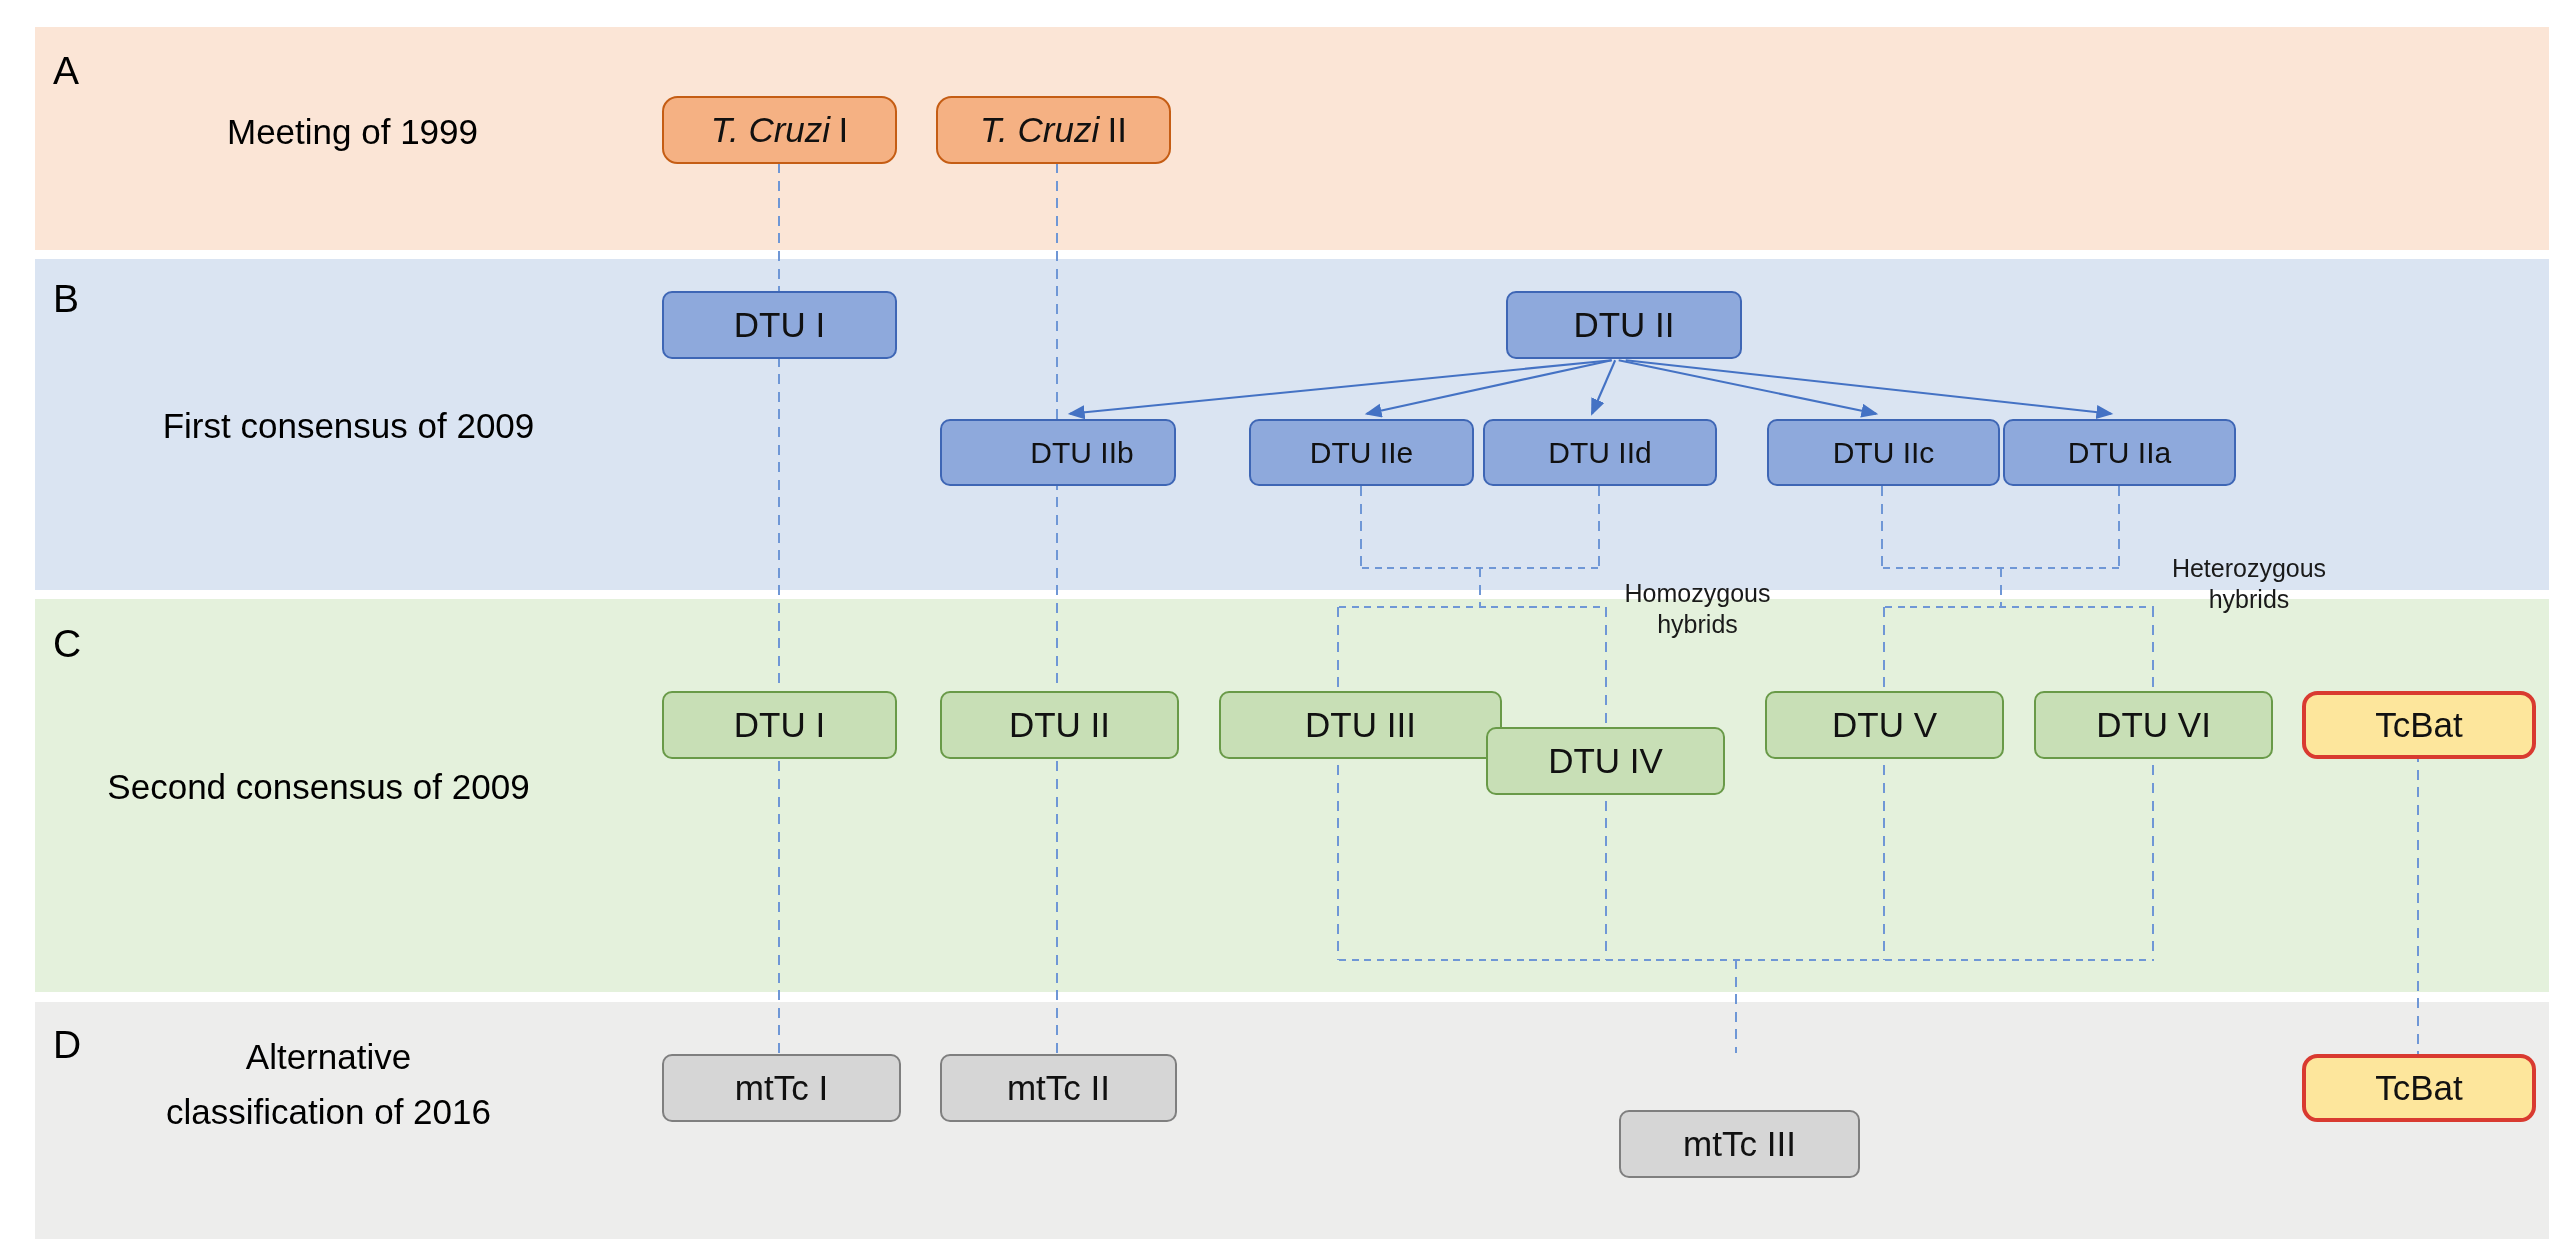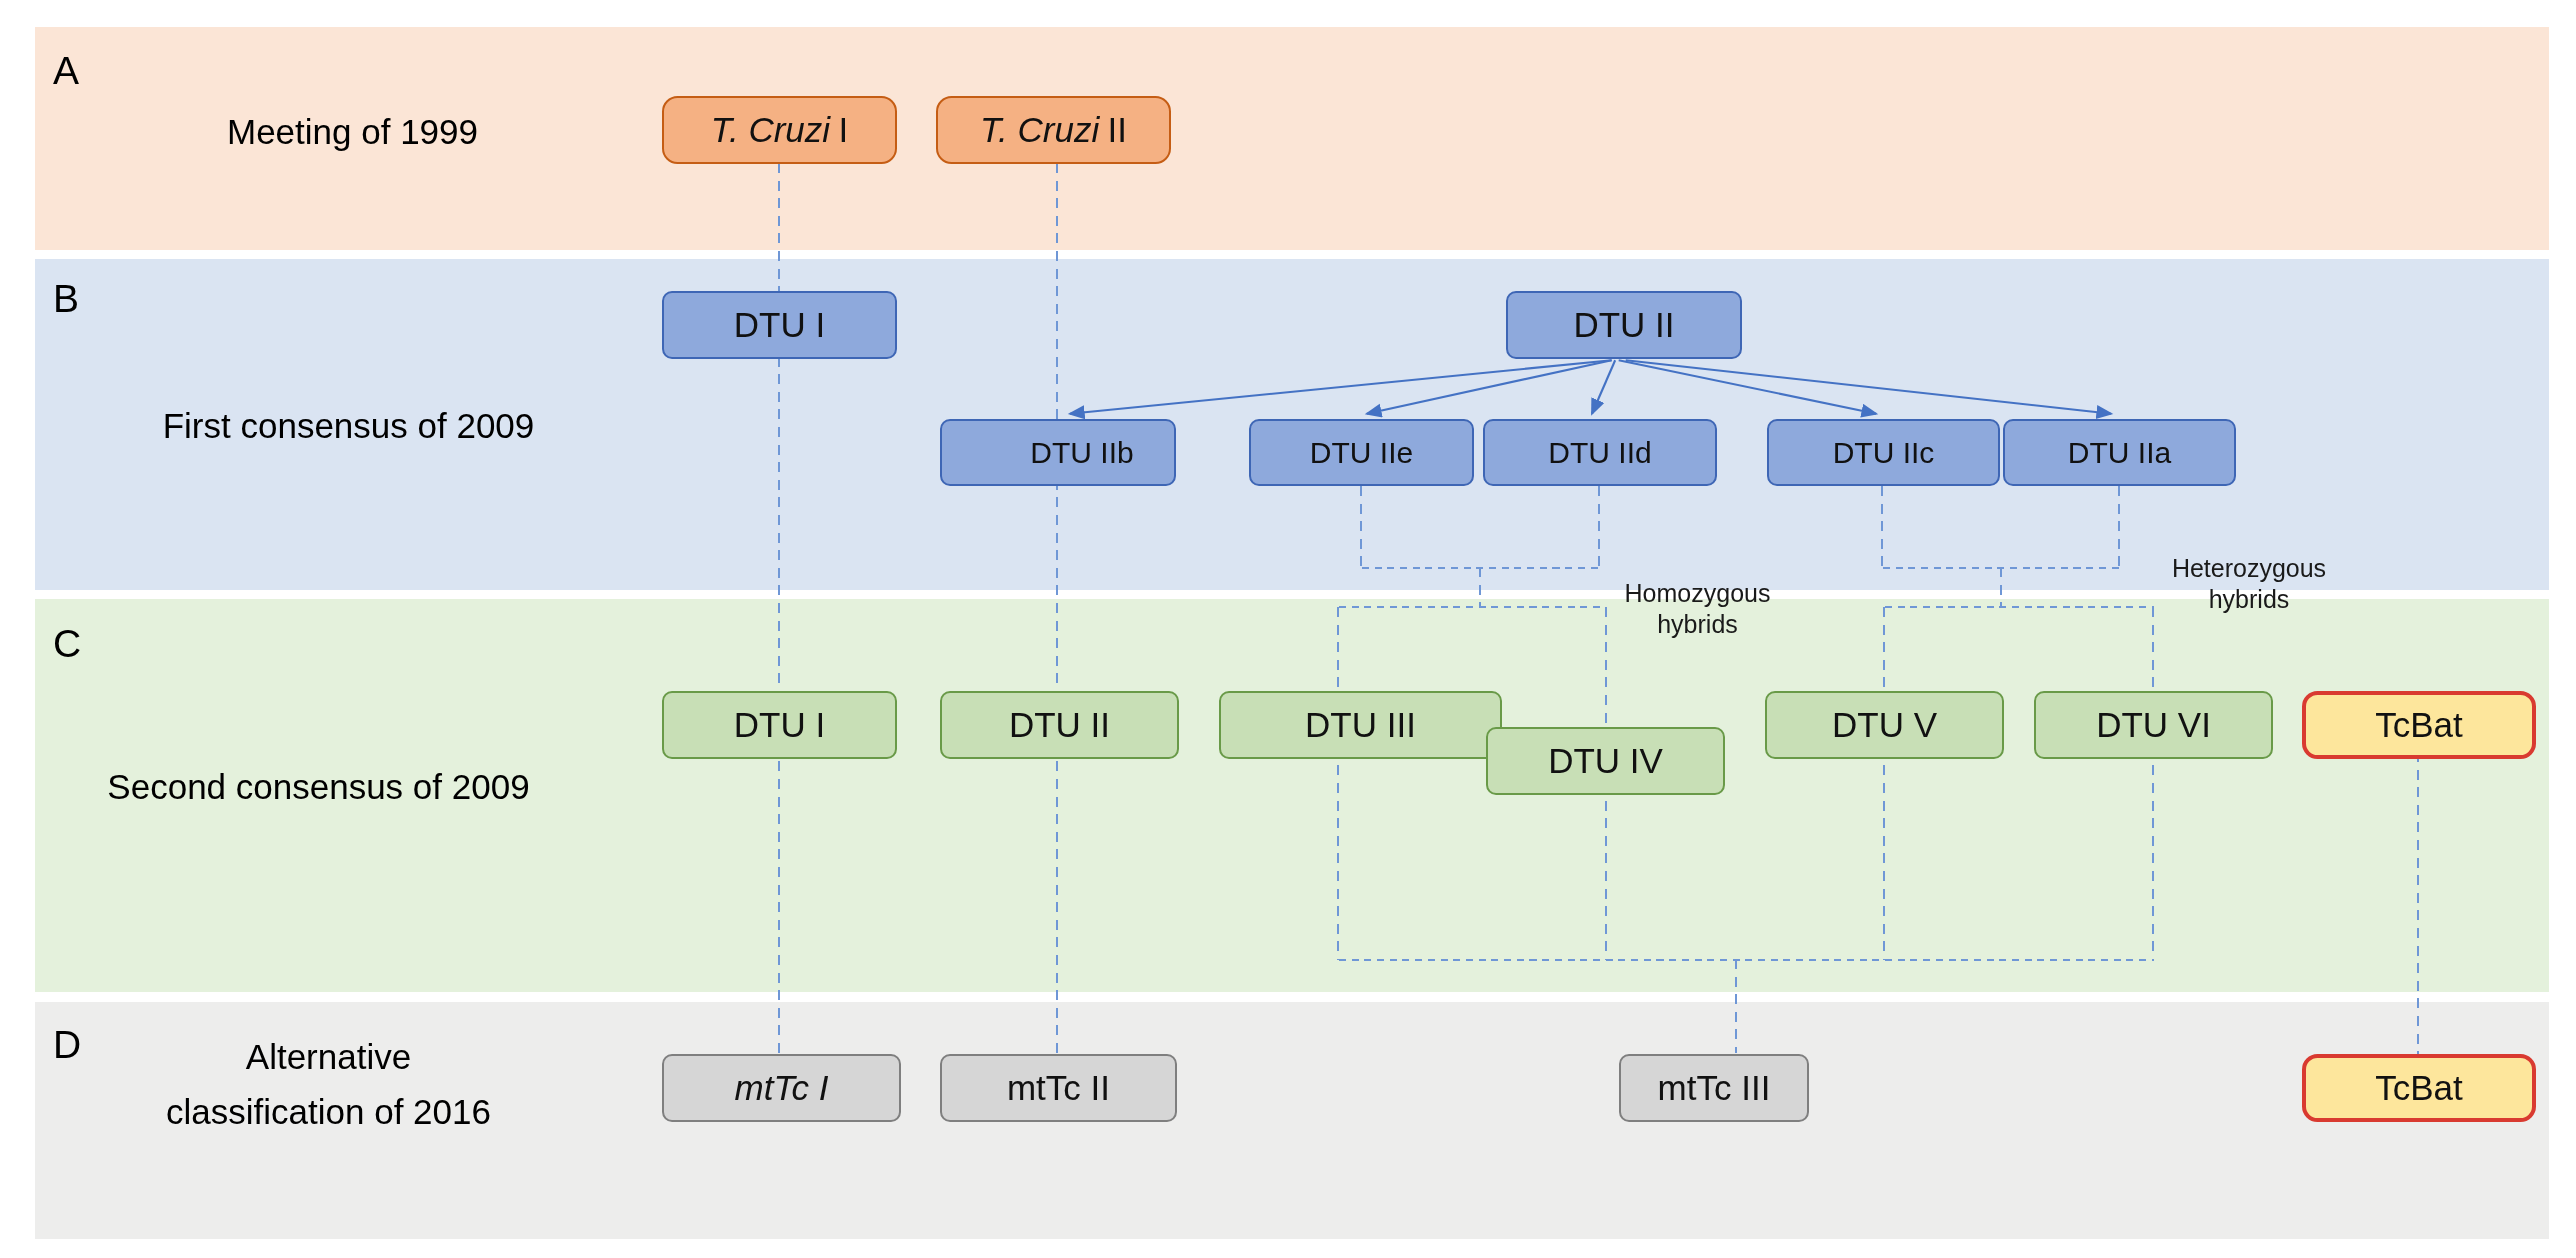--- a/index.html
+++ b/index.html
@@ -115,23 +115,23 @@
   <div class="node blue sm" style="left:2003px;top:419px;width:233px;">DTU IIa</div>
 
   <div class="node green" style="left:662px;top:691px;width:235px;">DTU I</div>
   <div class="node green" style="left:940px;top:691px;width:239px;">DTU II</div>
   <div class="node green" style="left:1219px;top:691px;width:283px;">DTU III</div>
   <div class="node green" style="left:1486px;top:691px;width:239px;margin-top:36px;">DTU IV</div>
   <div class="node green" style="left:1765px;top:691px;width:239px;">DTU V</div>
   <div class="node green" style="left:2034px;top:691px;width:239px;">DTU VI</div>
   <div class="node yellow" style="left:2302px;top:691px;width:234px;">TcBat</div>
 
-  <div class="node gray" style="left:662px;top:1054px;width:239px;font-style:italic;">mtTc I</div>
+  <div class="node gray" style="left:662px;top:1054px;width:239px;">mtTc I</div>
   <div class="node gray" style="left:940px;top:1054px;width:237px;">mtTc II</div>
-  <div class="node gray" style="left:1619px;top:1054px;width:190px;">mtTc III</div>
+  <div class="node gray" style="left:1619px;top:1110px;width:241px;">mtTc III</div>
   <div class="node yellow" style="left:2302px;top:1054px;width:234px;">TcBat</div>
 
   <div class="annotation" style="left:1592px;top:578px;width:211px;text-align:center;">
     <div>Homozygous</div>
     <div>hybrids</div>
   </div>
   <div class="annotation" style="left:2140px;top:553px;width:218px;">
     <div>Heterozygous</div>
     <div>hybrids</div>
   </div>

